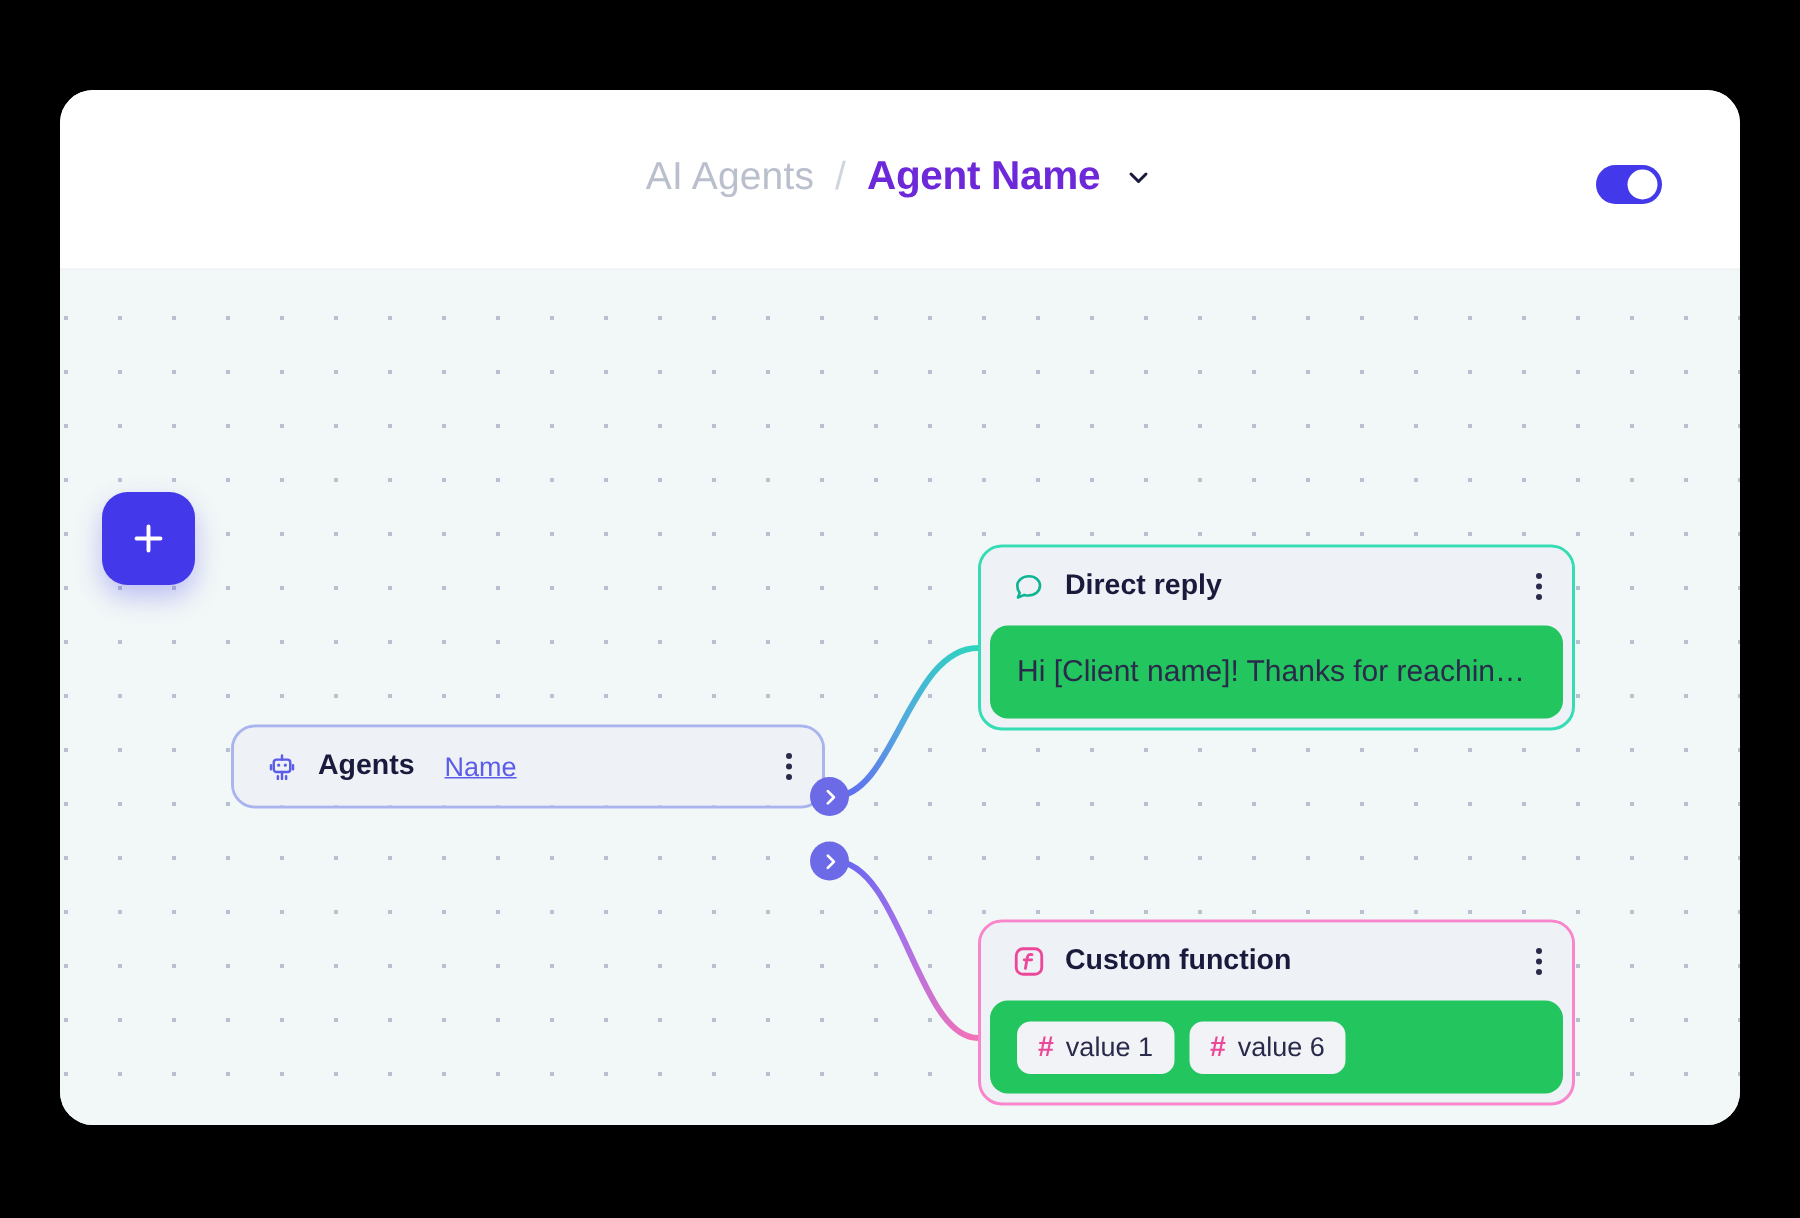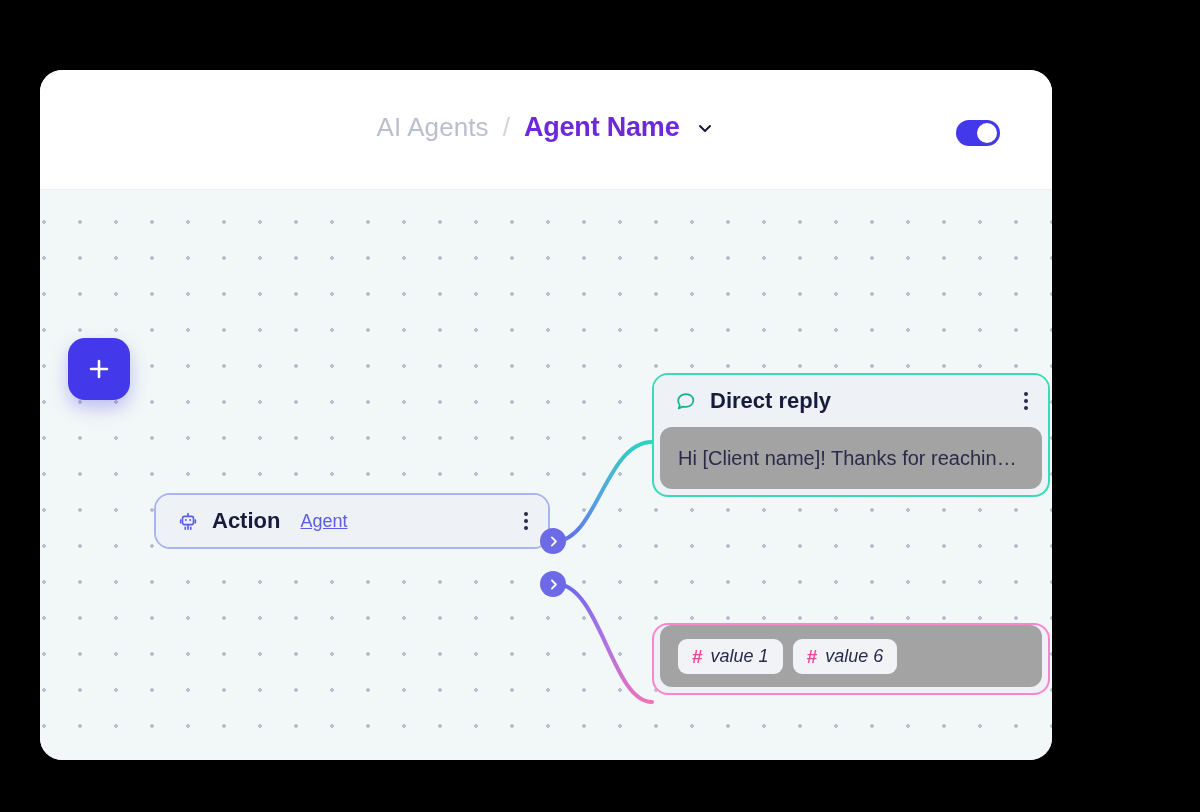--- a/index.html
+++ b/index.html
@@ -17,27 +17,26 @@
     width: 1200px;
     height: 812px;
     background: #000000;
   }
 
   
   .window {
     position: absolute;
     left: 40px;
     top: 60px;
-    width: 1012px;
+    width: 1120px;
     height: 690px;
     background: #ffffff;
     border-radius: 22px;
     overflow: hidden;
     box-shadow: 0 18px 46px rgba(0,0,0,0.35);
-    margin-top: 10px;
   }
 
   
   .header {
     position: relative;
     height: 120px;
     background: #ffffff;
     border-bottom: 1px solid #eef0f4;
   }
 
@@ -154,21 +153,21 @@
   .node-icon {
     display: inline-flex;
     align-items: center;
     justify-content: center;
     width: 24px;
     height: 24px;
     flex: none;
   }
 
   .node-title {
-    font-size: 22px;
+    font-size: 19px;
     font-weight: bold;
     color: #1a1a3d;
     margin-left: 12px;
     white-space: nowrap;
   }
 
   .node-edit {
     font-size: 18px;
     color: #5b5ce8;
     text-decoration: underline;
@@ -187,21 +186,21 @@
   .kebab i {
     display: block;
     width: 4px;
     height: 4px;
     border-radius: 50%;
     background: #2a2a4a;
   }
 
   .node-body {
     margin: 0 6px 6px 6px;
-    background: #a3a3a3;
+    background: #22c55e;
     border-radius: 12px;
     min-height: 62px;
     display: flex;
     align-items: center;
     padding: 0 18px;
   }
 
   .body-text {
     font-size: 20px;
     color: #2a2a4a;
@@ -213,21 +212,21 @@
   .chip {
     display: flex;
     align-items: center;
     gap: 8px;
     background: #f1f3f7;
     border-radius: 9px;
     padding: 7px 14px;
     cursor: pointer;
   }
   .chip-hash { color: #ec4899; font-size: 19px; font-weight: bold; line-height: 1; }
-  .chip-label { color: #2a2a4a; font-size: 18px; font-style: italic; }
+  .chip-label { color: #2a2a4a; font-size: 18px; }
 
   
   .handle {
     position: absolute;
     width: 26px;
     height: 26px;
     border-radius: 50%;
     background: #6d6ae8;
     display: flex;
     align-items: center;
@@ -288,22 +287,22 @@
       <div class="node node-action">
         <div class="node-head">
           <span class="node-icon">
             <svg width="22" height="22" viewBox="0 0 24 24" fill="none" stroke="#5b5ce8" stroke-width="1.8" stroke-linecap="round" stroke-linejoin="round">
               <rect x="6" y="7" width="12" height="9" rx="2"></rect>
               <path d="M12 4v3M9 19v2M15 19v2M12 16v5M4 11v3M20 11v3"></path>
               <circle cx="9.6" cy="11" r="1.1" fill="#5b5ce8" stroke="none"></circle>
               <circle cx="14.4" cy="11" r="1.1" fill="#5b5ce8" stroke="none"></circle>
             </svg>
           </span>
-          <span class="node-title">Action</span>
-          <span class="node-edit">Agent</span>
+          <span class="node-title">Agents</span>
+          <span class="node-edit">Name</span>
           <span class="kebab">
             <i></i>
               <i></i>
               <i></i>
           </span>
         </div>
       </div>
 
       <div class="handle handle-1">
         <svg width="13" height="13" viewBox="0 0 16 16" fill="none">
@@ -329,20 +328,35 @@
               <i></i>
               <i></i>
           </span>
         </div>
         <div class="node-body">
           <span class="body-text">Hi [Client name]! Thanks for reachin…</span>
         </div>
       </div>
 
       <div class="node node-func">
+        <div class="node-head">
+          <span class="node-icon">
+            <svg width="24" height="24" viewBox="0 0 24 24" fill="none">
+              <rect x="3.5" y="3.5" width="17" height="17" rx="4.5" stroke="#ec4899" stroke-width="1.9"></rect>
+              <path d="M14 7.4c-1.6-.5-2.8.1-3.1 1.8l-1.3 7.4" stroke="#ec4899" stroke-width="1.9" stroke-linecap="round"></path>
+              <path d="M8.8 10.9h5" stroke="#ec4899" stroke-width="1.9" stroke-linecap="round"></path>
+            </svg>
+          </span>
+          <span class="node-title">Custom function</span>
+          <span class="kebab">
+            <i></i>
+              <i></i>
+              <i></i>
+          </span>
+        </div>
         <div class="node-body">
           <div class="chips">
             <div class="chip">
               <span class="chip-hash">#</span>
               <span class="chip-label">value 1</span>
             </div>
             <div class="chip">
               <span class="chip-hash">#</span>
               <span class="chip-label">value 6</span>
             </div>

